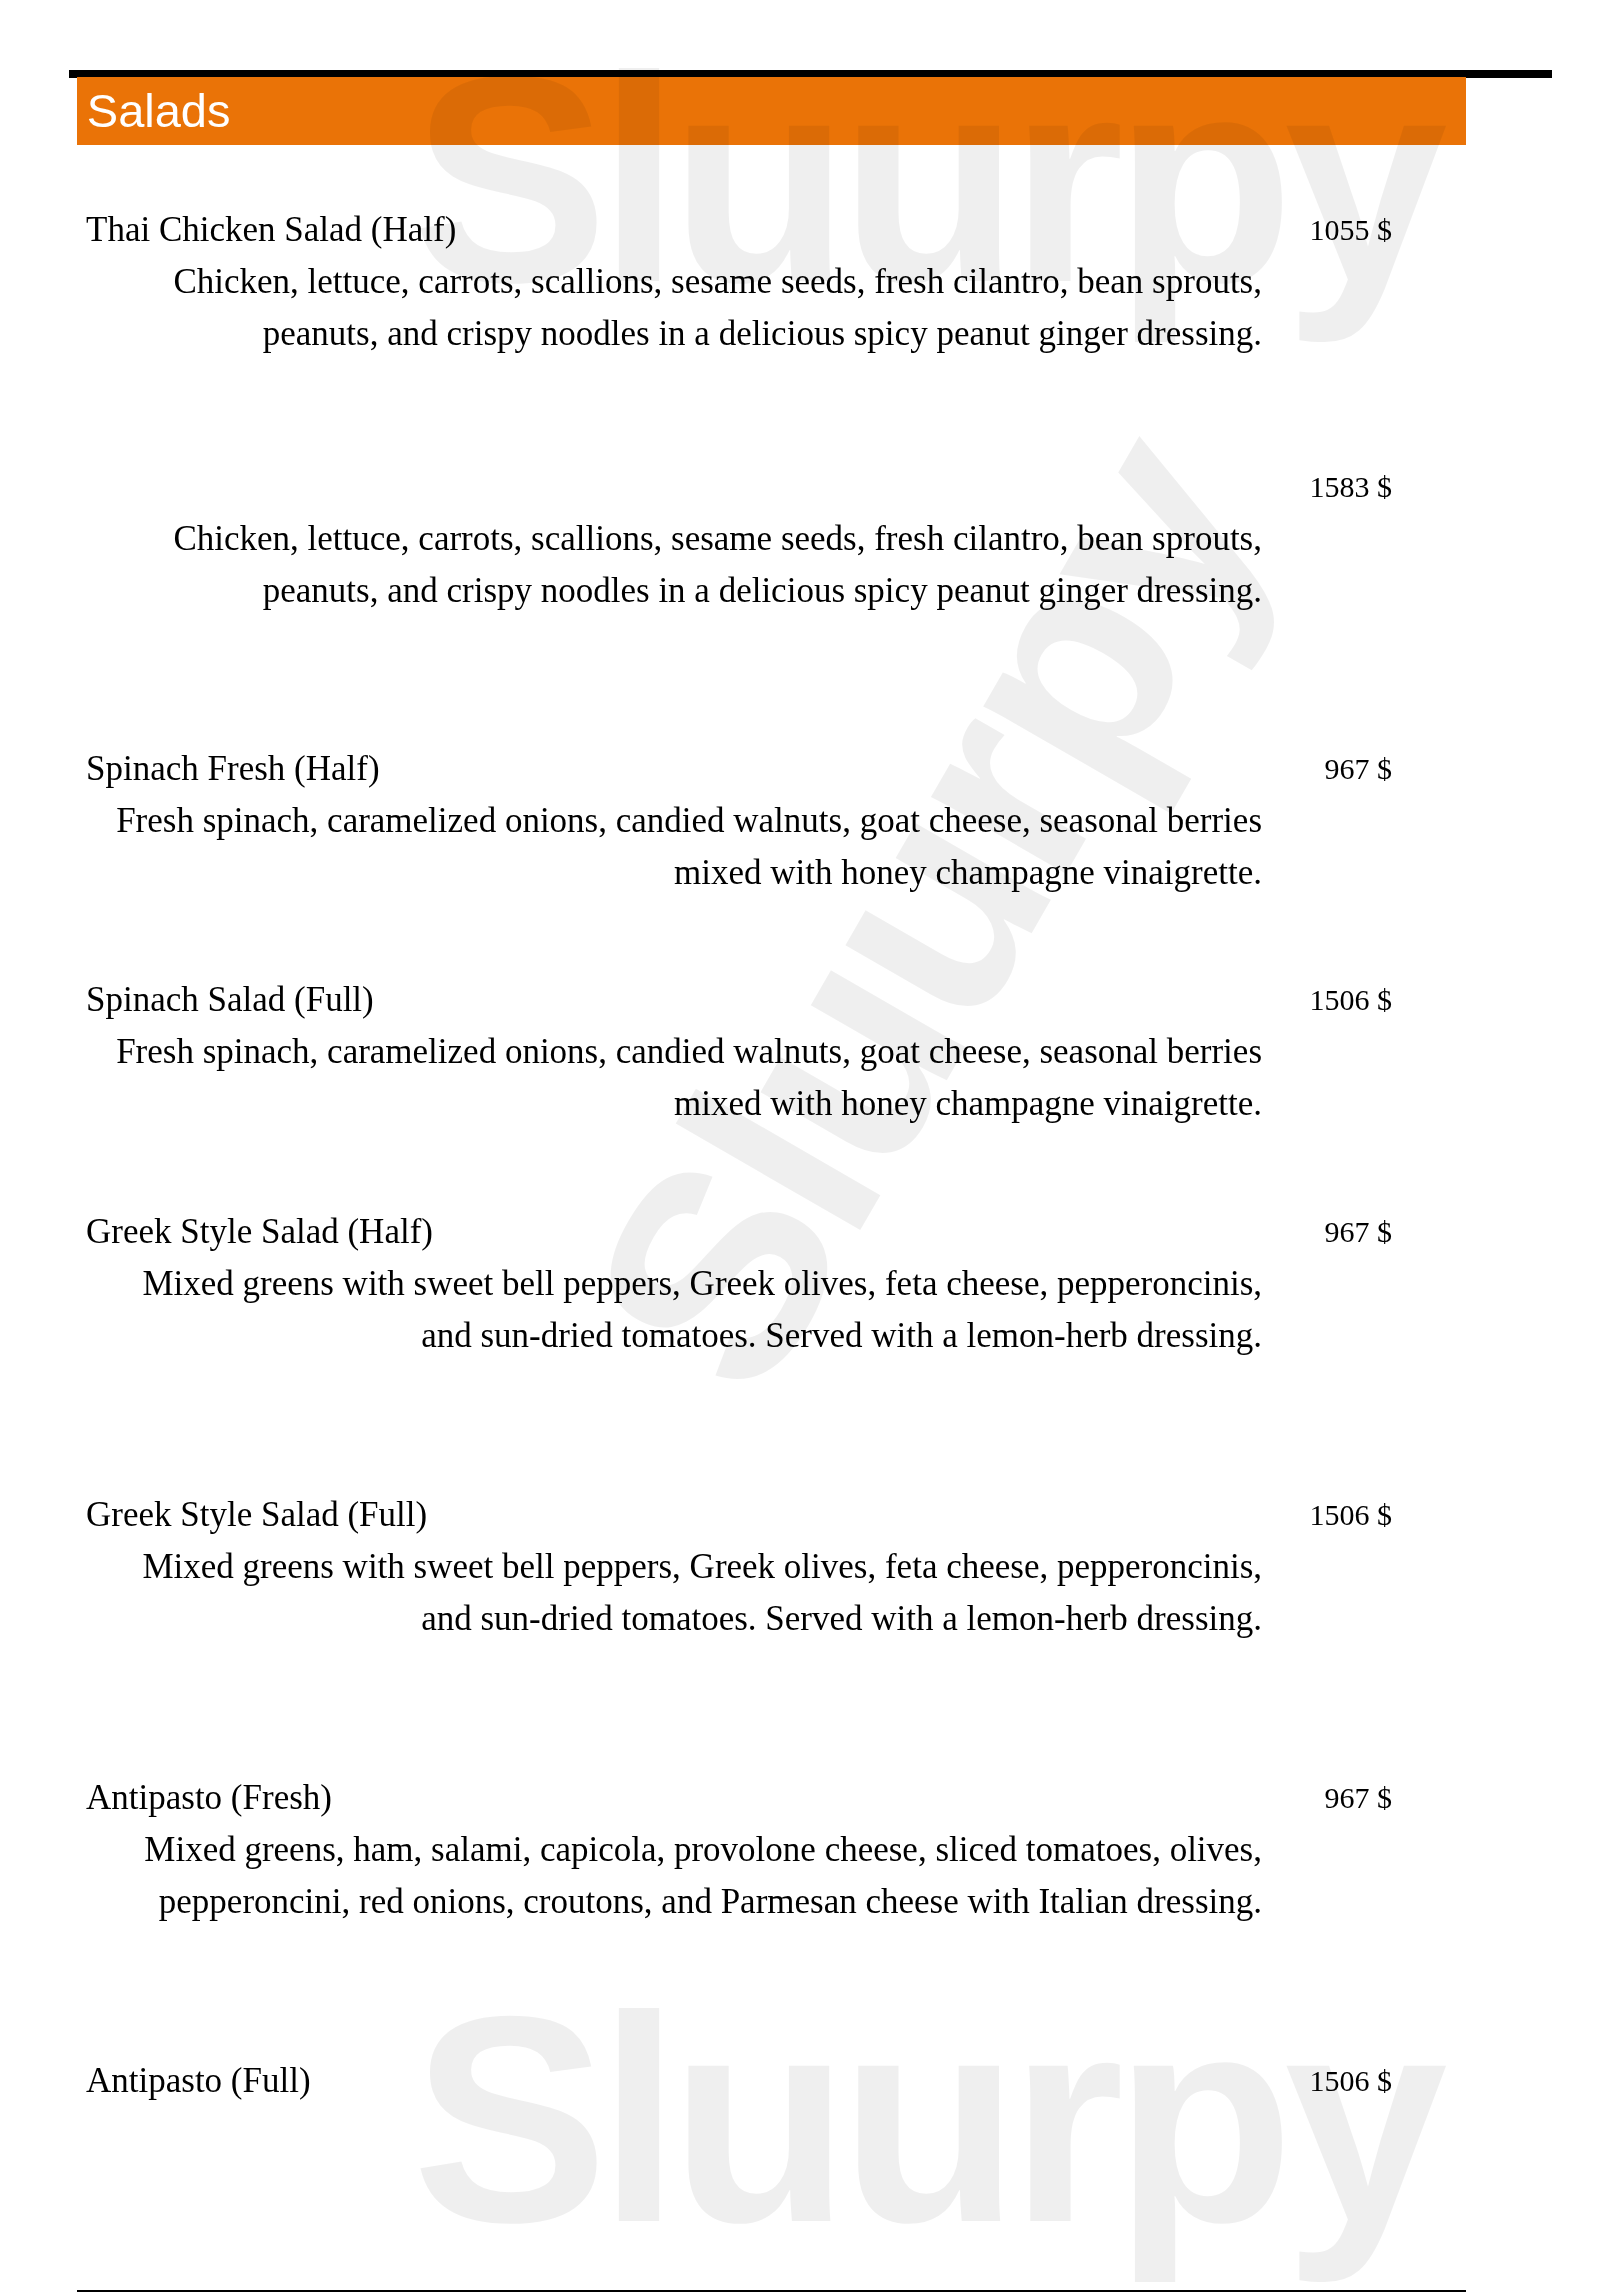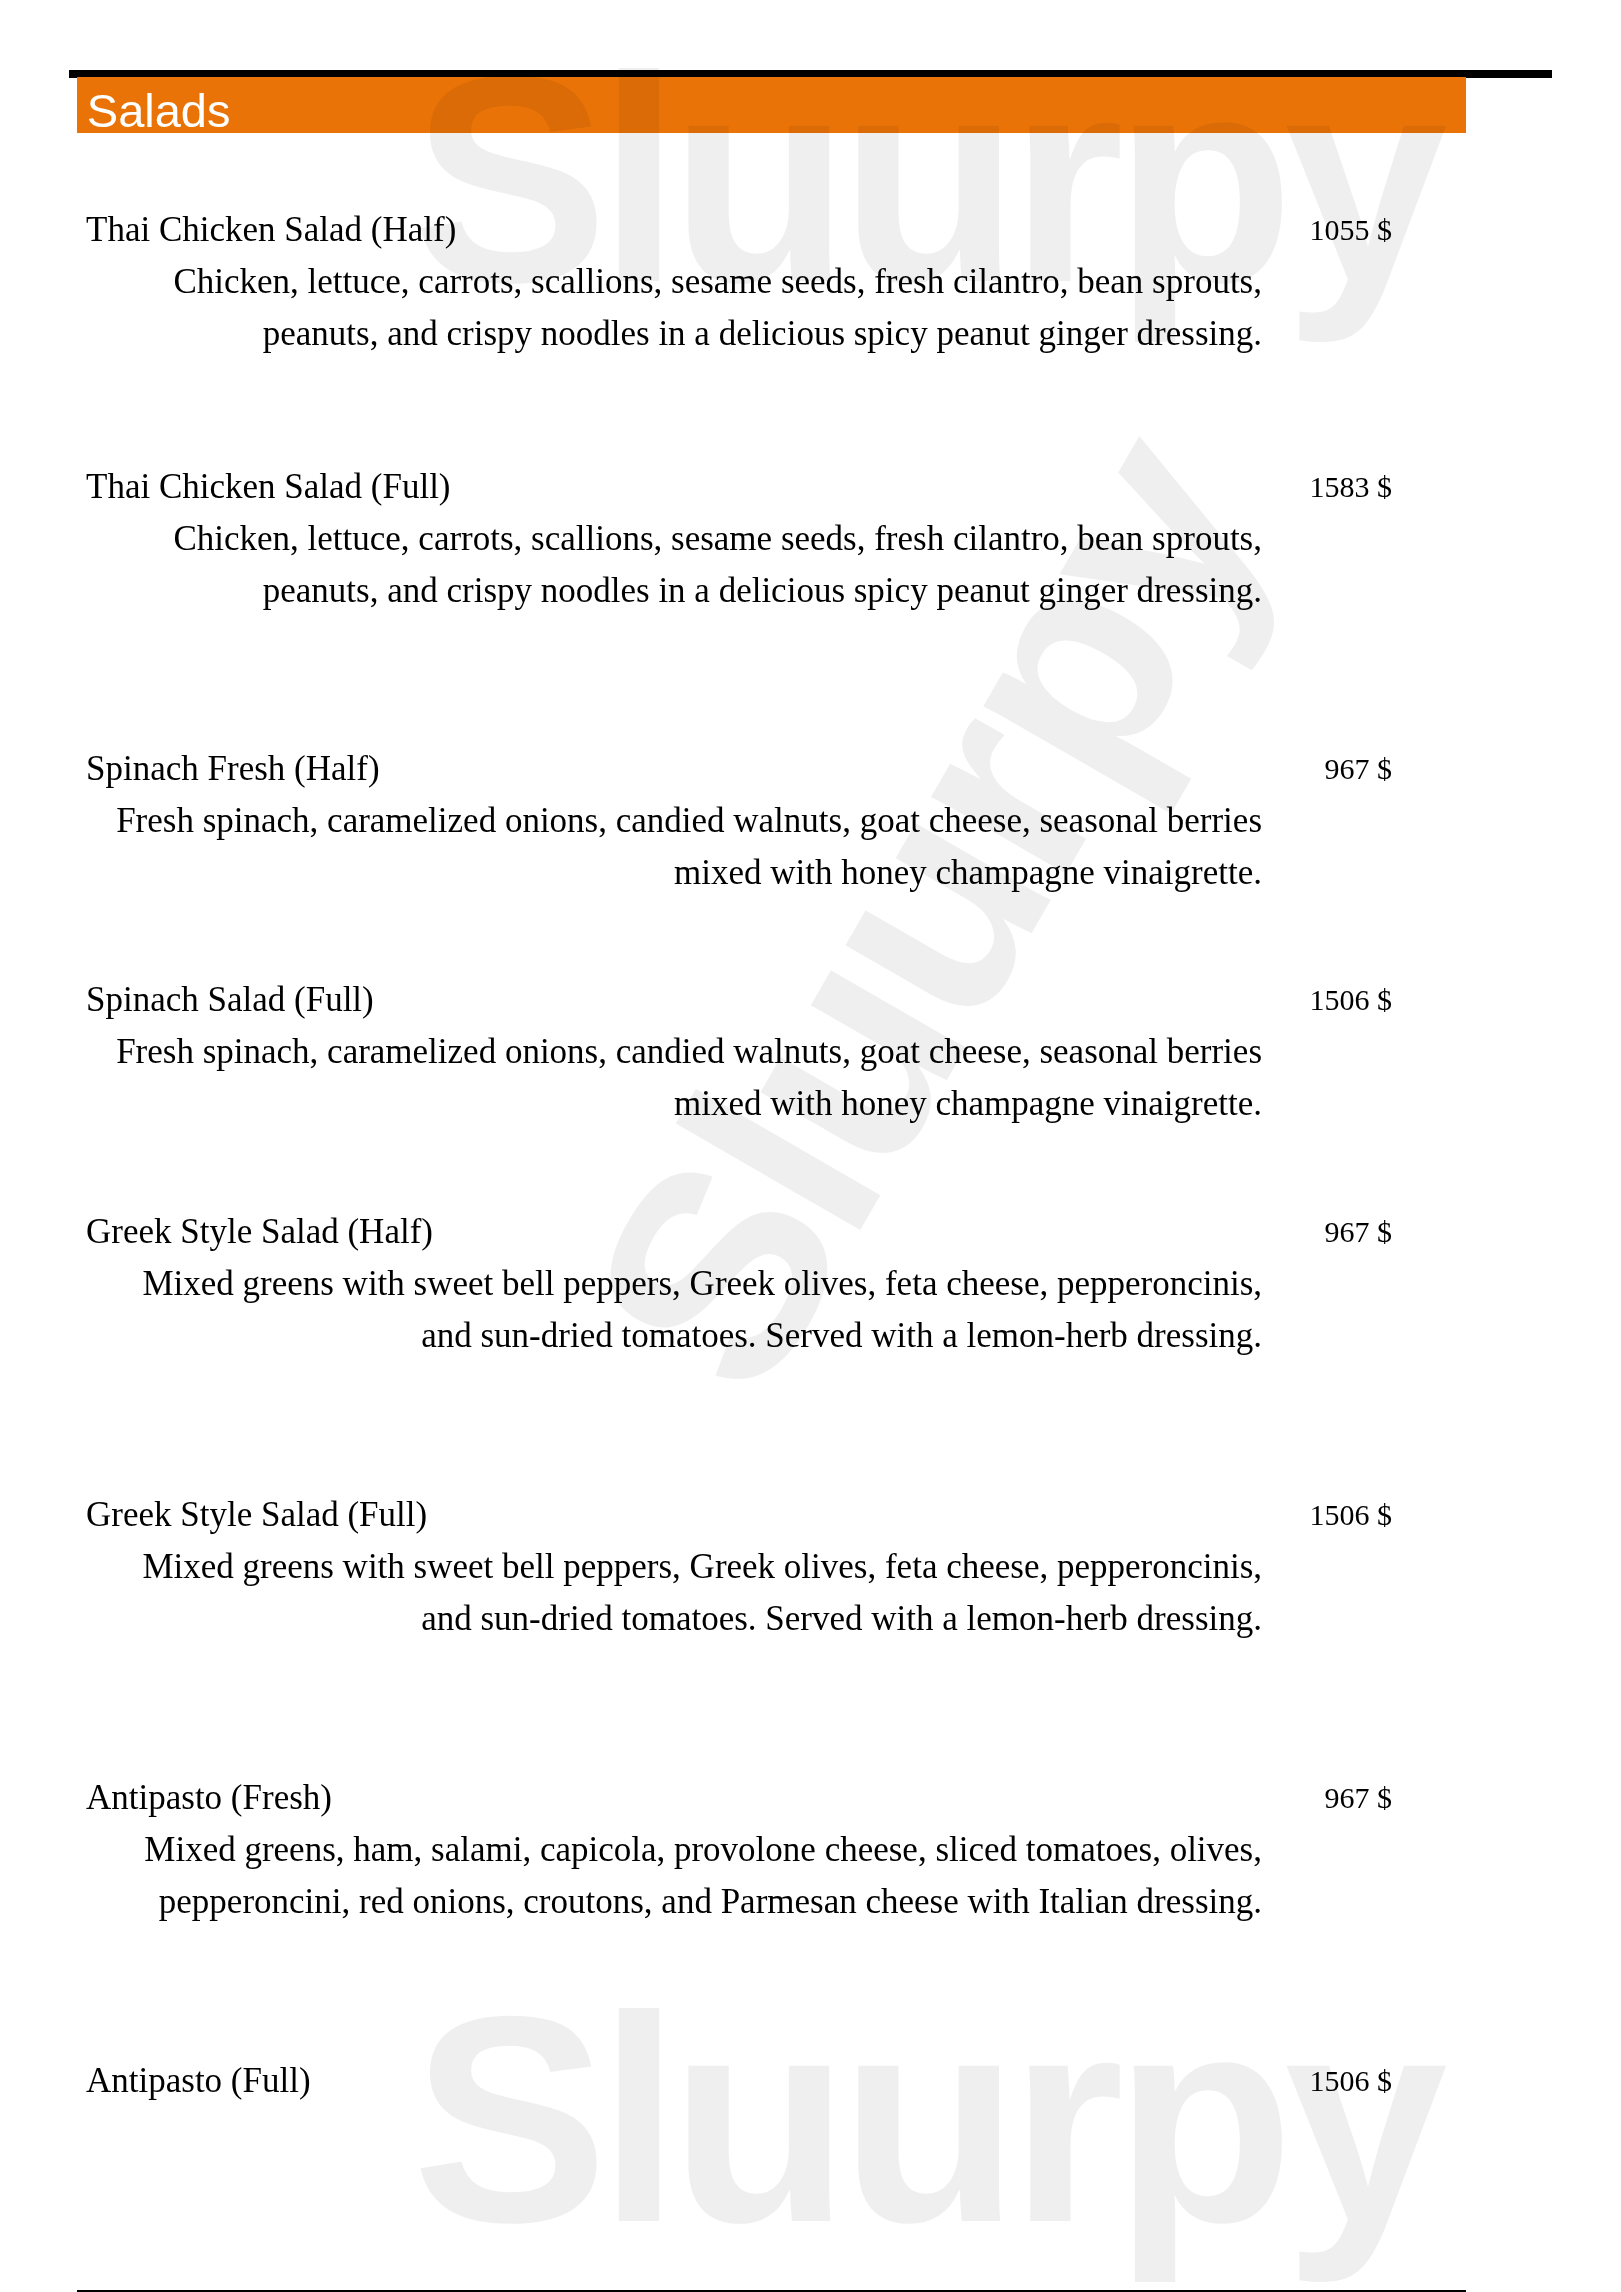--- a/index.html
+++ b/index.html
@@ -1,18 +1,18 @@
 <!DOCTYPE html>
 <html><head>
 <meta charset="utf-8">
 <style>
   html, body { margin:0; padding:0; background:#ffffff; }
   body { width:1621px; height:2293px; position:relative; overflow:hidden; font-family:"Liberation Serif", serif; color:#000; }
   .topbar { position:absolute; left:69px; top:70px; width:1483px; height:7.8px; background:#000; }
-  .header { position:absolute; left:77px; top:77px; width:1389px; height:56px; background:#ea7307; }
+  .header { position:absolute; left:77px; top:77px; width:1389px; height:68px; background:#ea7307; }
   .header-title { position:absolute; left:9.8px; top:3.9px; font-family:"Liberation Sans", sans-serif; font-size:47px; color:#fff; line-height:59px; }
   .watermark { position:absolute; font-family:"Liberation Sans", sans-serif; font-weight:bold; font-size:294px; color:#000; opacity:0.06; letter-spacing:-9.8px; pointer-events:none; white-space:nowrap; }
   .wm1 { left:412px; top:9.8px; }
   .wm2 { left:412px; top:745px; transform:rotate(-60deg); transform-origin:center; }
   .wm3 { left:412px; top:1950px; }
   .item { position:absolute; left:86px; width:1306px; }
   .item-row { position:relative; height:52px; }
   .item-name { position:absolute; left:0; top:0; font-size:35px; line-height:52px; white-space:nowrap; }
   .item-price { position:absolute; right:0; top:0; font-size:30px; line-height:52px; white-space:nowrap; }
   .item-desc { font-size:35px; line-height:52px; width:1176px; margin:0;text-align:right; }
@@ -33,21 +33,20 @@
 <div class="item" style="top:176px;margin-top:28px;">
   <div class="item-row">
       <span class="item-name">Thai Chicken Salad (Half)</span>
       <span class="item-price">1055 $</span>
     </div>
   <p class="item-desc">Chicken, lettuce, carrots, scallions, sesame seeds, fresh cilantro, bean sprouts, peanuts, and crispy noodles in a delicious spicy peanut ginger dressing.</p>
 </div>
 
 <div class="item" style="top:461px;">
   <div class="item-row">
-      <span class="item-name">Thai Chicken Salad (Full)</span>
       <span class="item-price">1583 $</span>
     </div>
   <p class="item-desc">Chicken, lettuce, carrots, scallions, sesame seeds, fresh cilantro, bean sprouts, peanuts, and crispy noodles in a delicious spicy peanut ginger dressing.</p>
 </div>
 
 <div class="item" style="top:743px;">
   <div class="item-row">
       <span class="item-name">Spinach Fresh (Half)</span>
       <span class="item-price">967 $</span>
     </div>

